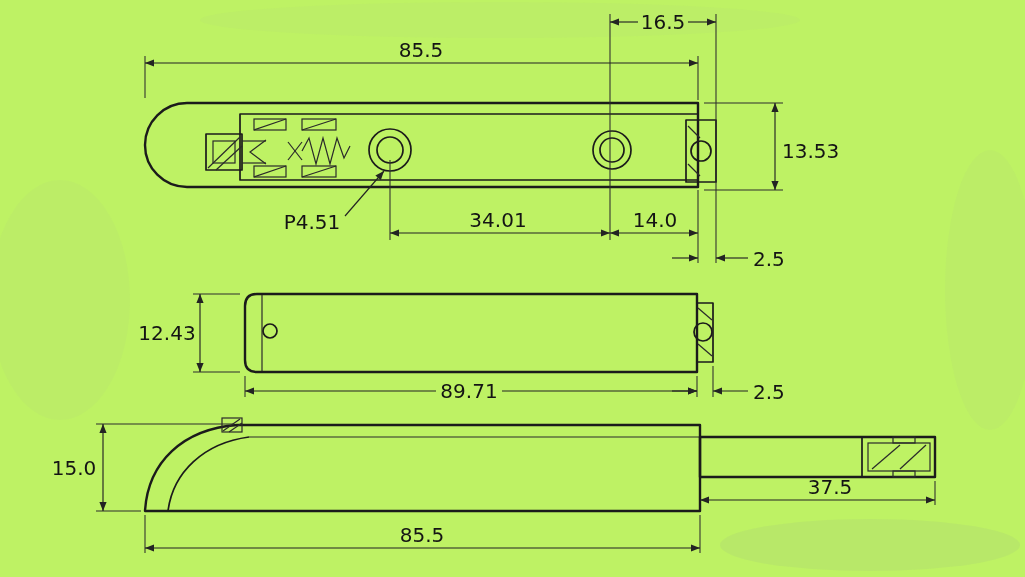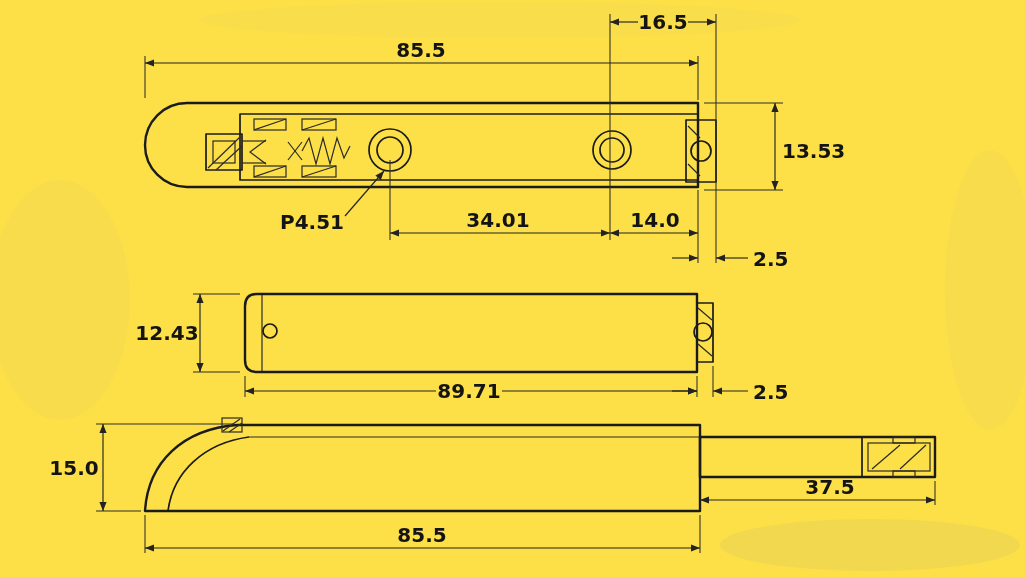--- a/index.html
+++ b/index.html
@@ -1,23 +1,22 @@
 <!DOCTYPE html>
 <html><head>
 <meta charset="utf-8">
 <style>
   html,body{margin:0;padding:0;background:#e8e8e6;}
   .stage{
     position:relative;
     width:1025px;height:577px;
     margin:0 auto;
-    background:#fde047;
+    background:#bef264;
     overflow:hidden;
     font-family:"DejaVu Sans", sans-serif;
-    font-weight:bold;
   }
   svg{display:block}
   .outline{fill:none;stroke:#1b1b1b;stroke-width:2.4;stroke-linejoin:round;stroke-linecap:round}
   .inner{fill:none;stroke:#1b1b1b;stroke-width:1.7;stroke-linejoin:round}
   .thin{fill:none;stroke:#2a2a2a;stroke-width:1.2}
   .dim{fill:none;stroke:#232323;stroke-width:1.15}
   .ext{fill:none;stroke:#2c2c2c;stroke-width:1.05}
   .dimtext{font-family:"DejaVu Sans", sans-serif;font-size:20px;fill:#141414}
   .shade{pointer-events:none}
 </style>

